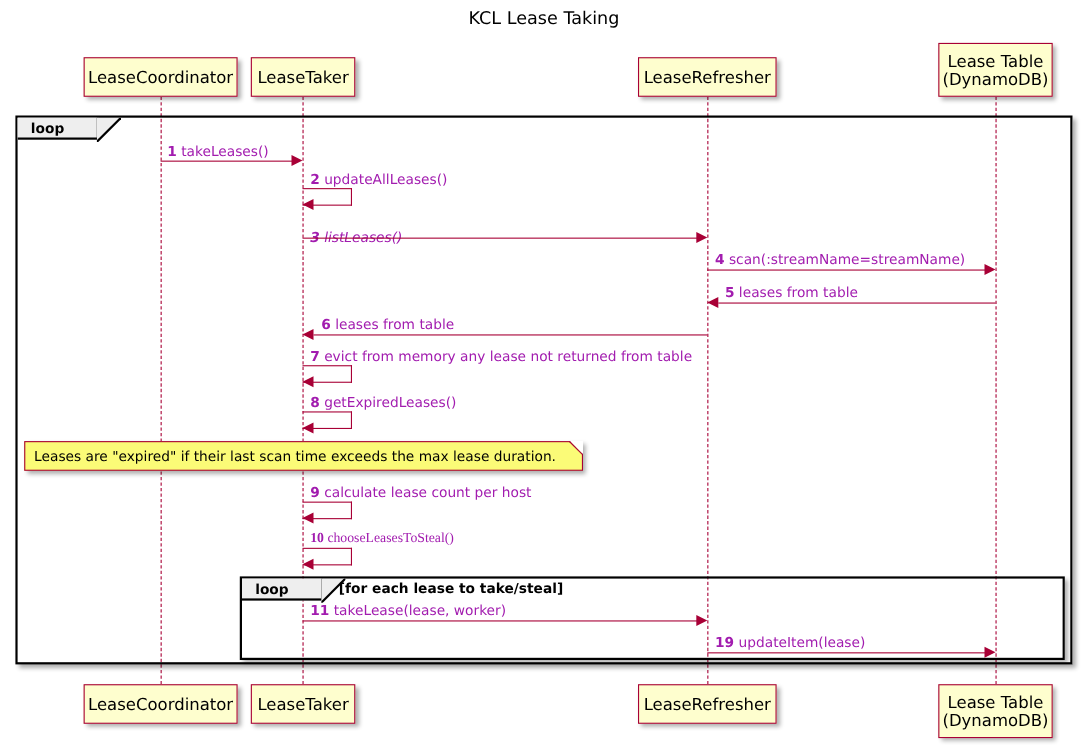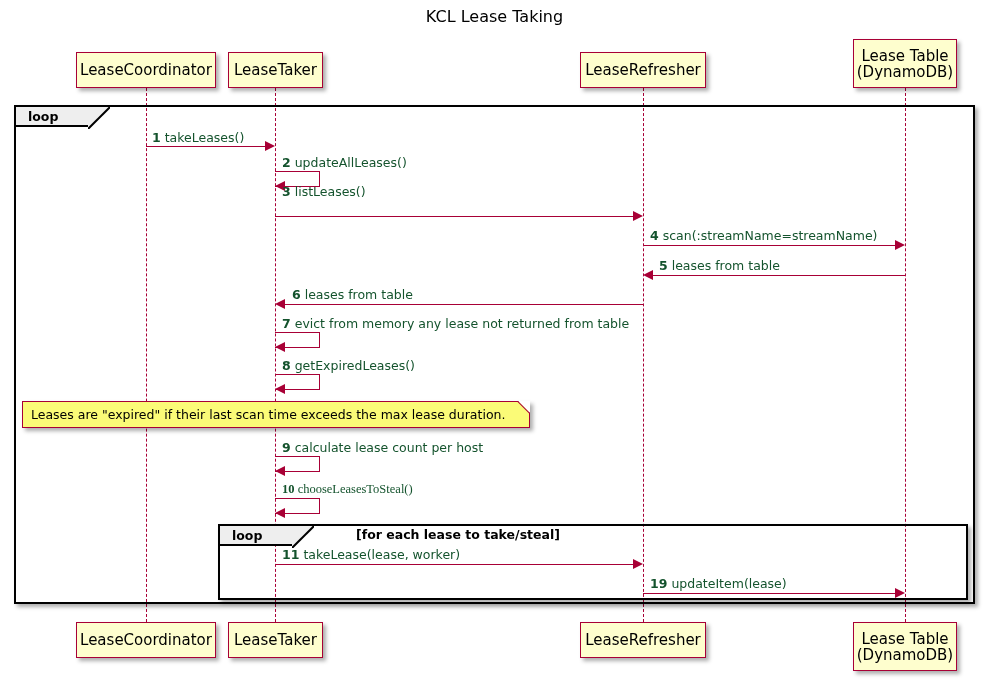--- a/index.html
+++ b/index.html
@@ -104,21 +104,21 @@
   .arrow-left {
     position: absolute;
     width: 0; height: 0;
     border-style: solid;
     border-width: 5px 10px 5px 0;
     border-color: transparent #A80036 transparent transparent;
   }
   .msg-label {
     position: absolute;
     font-size: 12.5px;
-    color: #14532d;
+    color: #a21caf;
     white-space: nowrap;
   }
   .msg-label b { font-weight: bold; }
 
   
   .self-msg {
     position: absolute;
     border-top: 1.5px solid #A80036;
     border-right: 1.5px solid #A80036;
     border-bottom: 1.5px solid #A80036;
@@ -187,21 +187,21 @@
   <div class="msg-line" style="left:146px; top:146px; width:120px;"></div>
   <div class="arrow-right" style="left:265px; top:141px;"></div>
 
   <div class="msg-label" style="left:282px; top:155px;">
     <b>2</b> 
     <span>updateAllLeases()</span>
   </div>
   <div class="self-msg" style="left:275px; top:171px; width:45px; height:16px;"></div>
   <div class="arrow-left" style="left:275px; top:181px;"></div>
 
-  <div class="msg-label" style="left:282px; top:184px;">
+  <div class="msg-label" style="left:282px; top:208px;font-style:italic;">
     <b>3</b> 
     <span>listLeases()</span>
   </div>
   <div class="msg-line" style="left:275px; top:216px; width:359px;"></div>
   <div class="arrow-right" style="left:633px; top:211px;"></div>
 
   <div class="msg-label" style="left:650px; top:228px;">
     <b>4</b> 
     <span>scan(:streamName=streamName)</span>
   </div>
@@ -253,21 +253,21 @@
   </div>
   <div class="self-msg" style="left:275px; top:498px; width:45px; height:16px;"></div>
   <div class="arrow-left" style="left:275px; top:508px;"></div>
 
   <div class="frame" style="left:218px; top:524px; width:750px; height:76px;"></div>
   <div class="frame-tab" style="left:220px; top:526px; width:74px;">loop</div>
   <svg style="position:absolute; left:292px; top:526px;" width="22" height="22">
     <polygon points="0,0 22,0 0,22" fill="#EEEEEE"></polygon>
     <line x1="22" y1="0" x2="0" y2="22" stroke="#000000" stroke-width="2"></line>
   </svg>
-  <div class="frame-cond" style="left:308px; top:527px;margin-left:48px;">[for each lease to take/steal]</div>
+  <div class="frame-cond" style="left:308px; top:527px;">[for each lease to take/steal]</div>
 
   <div class="msg-label" style="left:282px; top:547px;">
     <b>11</b> 
     <span>takeLease(lease, worker)</span>
   </div>
   <div class="msg-line" style="left:275px; top:564px; width:359px;"></div>
   <div class="arrow-right" style="left:633px; top:559px;"></div>
 
   <div class="msg-label" style="left:650px; top:576px;">
     <b>19</b> 

